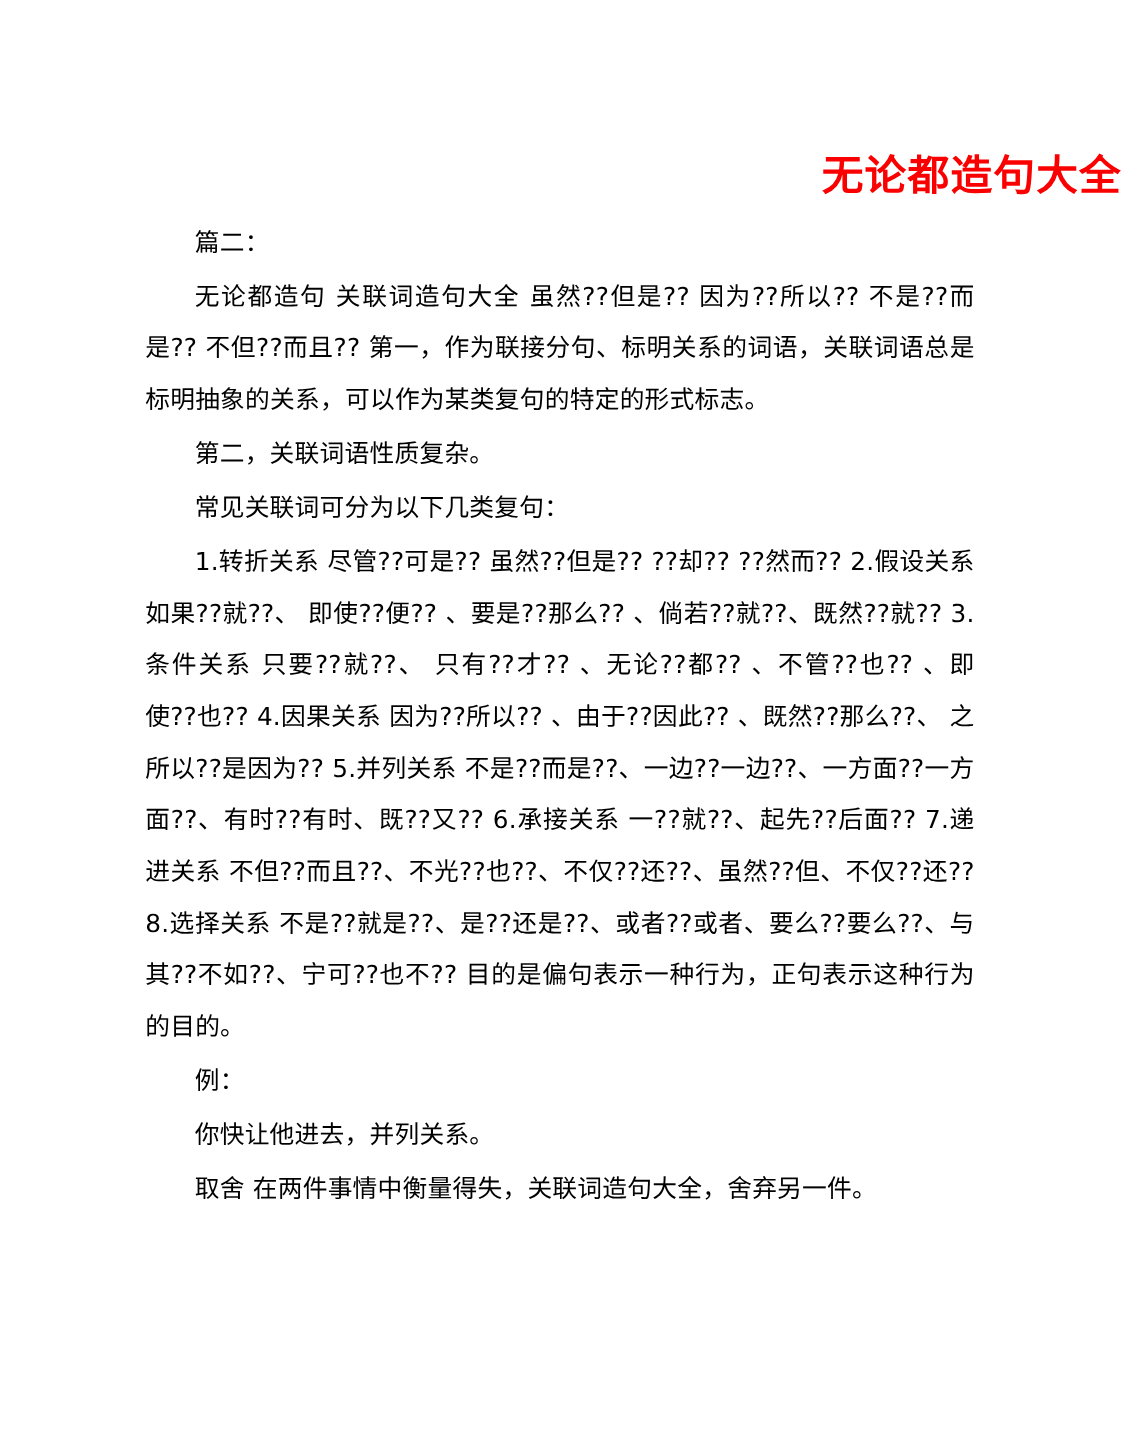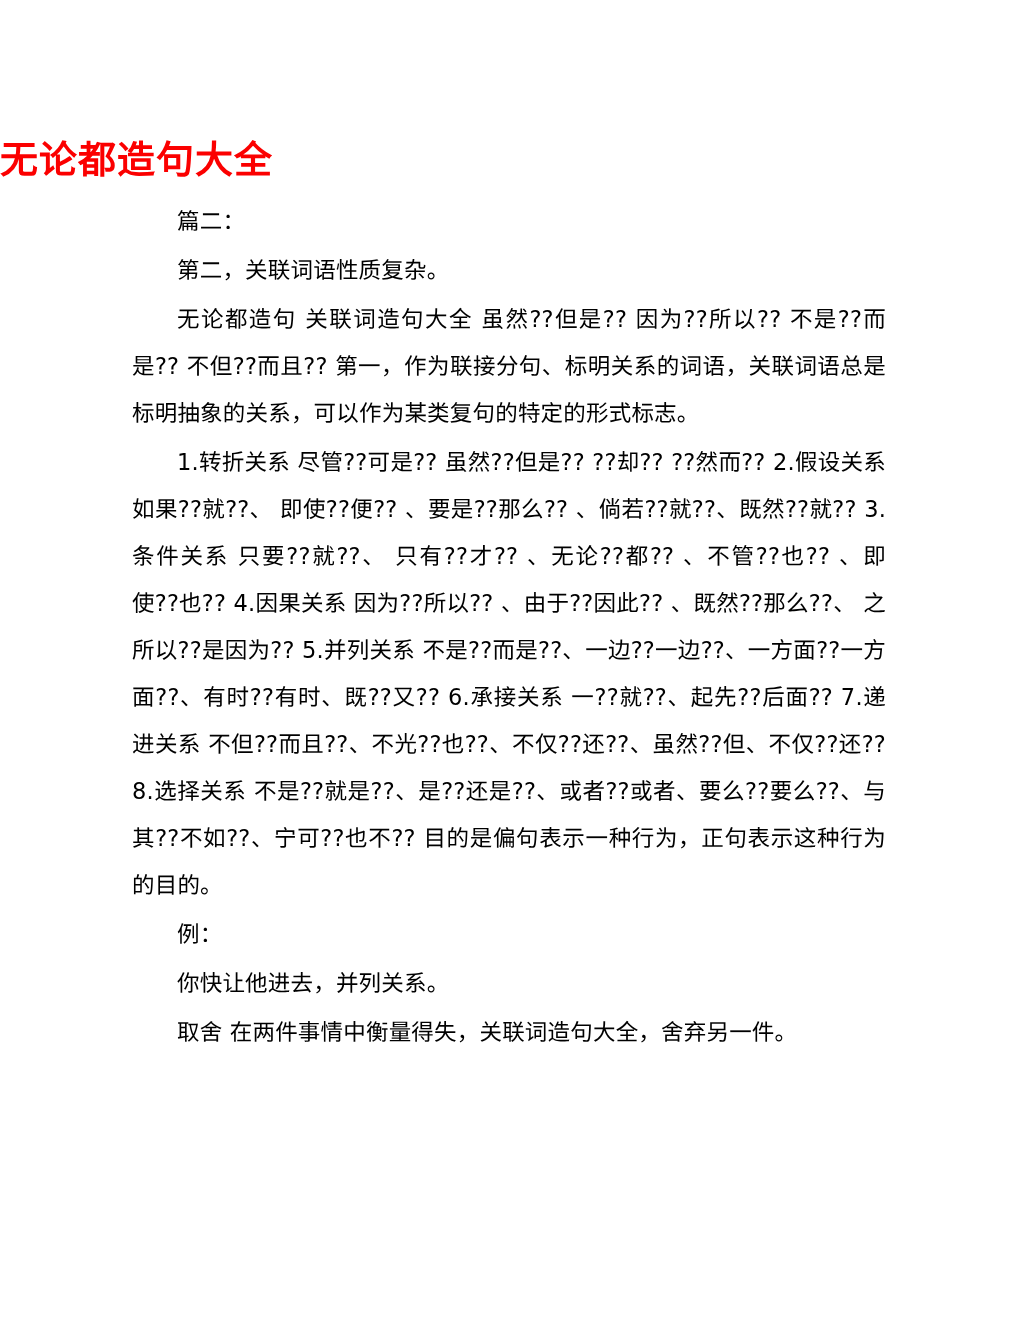--- a/index.html
+++ b/index.html
@@ -22,21 +22,21 @@
     height: 1320px;
     box-sizing: border-box;
     background: #ffffff;
   }
 
   .doc-title {
     position: absolute;
     top: 112px;
     left: 0;
     width: 1020px;
-    text-align: left;
+    text-align: right;
     color: #fb0000;
     font-size: 38px;
     font-weight: bold;
     letter-spacing: 1px;
     line-height: 1.25;
     font-family: "DejaVu Sans", "Liberation Sans", sans-serif;
   }
 
   .body-block {
     position: absolute;
@@ -67,25 +67,26 @@
 <body>
 
 <div class="page">
 
   <h1 class="doc-title">无论都造句大全</h1>
 
   <div class="body-block">
 
     <p class="para">篇二：</p>
 
+    <p class="para">无论都造句 关联词造句大全 虽然??但是?? 因为??所以?? 不是??而是?? 不但??而且?? 第一，作为联接分句、标明关系的词语，关联词语总是标明抽象的关系，可以作为某类复句的特定的形式标志。</p>
+
     <p class="para">第二，关联词语性质复杂。</p>
 
-    <p class="para">无论都造句 关联词造句大全 虽然??但是?? 因为??所以?? 不是??而是?? 不但??而且?? 第一，作为联接分句、标明关系的词语，关联词语总是标明抽象的关系，可以作为某类复句的特定的形式标志。</p>
 
-
+    <p class="para">常见关联词可分为以下几类复句：</p>
 
     <p class="para justify-all">1.转折关系 尽管??可是?? 虽然??但是?? ??却?? ??然而?? 2.假设关系 如果??就??、 即使??便?? 、要是??那么?? 、倘若??就??、既然??就?? 3.条件关系 只要??就??、 只有??才?? 、无论??都?? 、不管??也?? 、即使??也?? 4.因果关系 因为??所以?? 、由于??因此?? 、既然??那么??、 之所以??是因为?? 5.并列关系 不是??而是??、一边??一边??、一方面??一方面??、有时??有时、既??又?? 6.承接关系 一??就??、起先??后面?? 7.递进关系 不但??而且??、不光??也??、不仅??还??、虽然??但、不仅??还?? 8.选择关系 不是??就是??、是??还是??、或者??或者、要么??要么??、与其??不如??、宁可??也不?? 目的是偏句表示一种行为，正句表示这种行为的目的。</p>
 
 
     <p class="para">例：</p>
 
     <p class="para">你快让他进去，并列关系。</p>
 
     <p class="para">取舍 在两件事情中衡量得失，关联词造句大全，舍弃另一件。</p>
 

